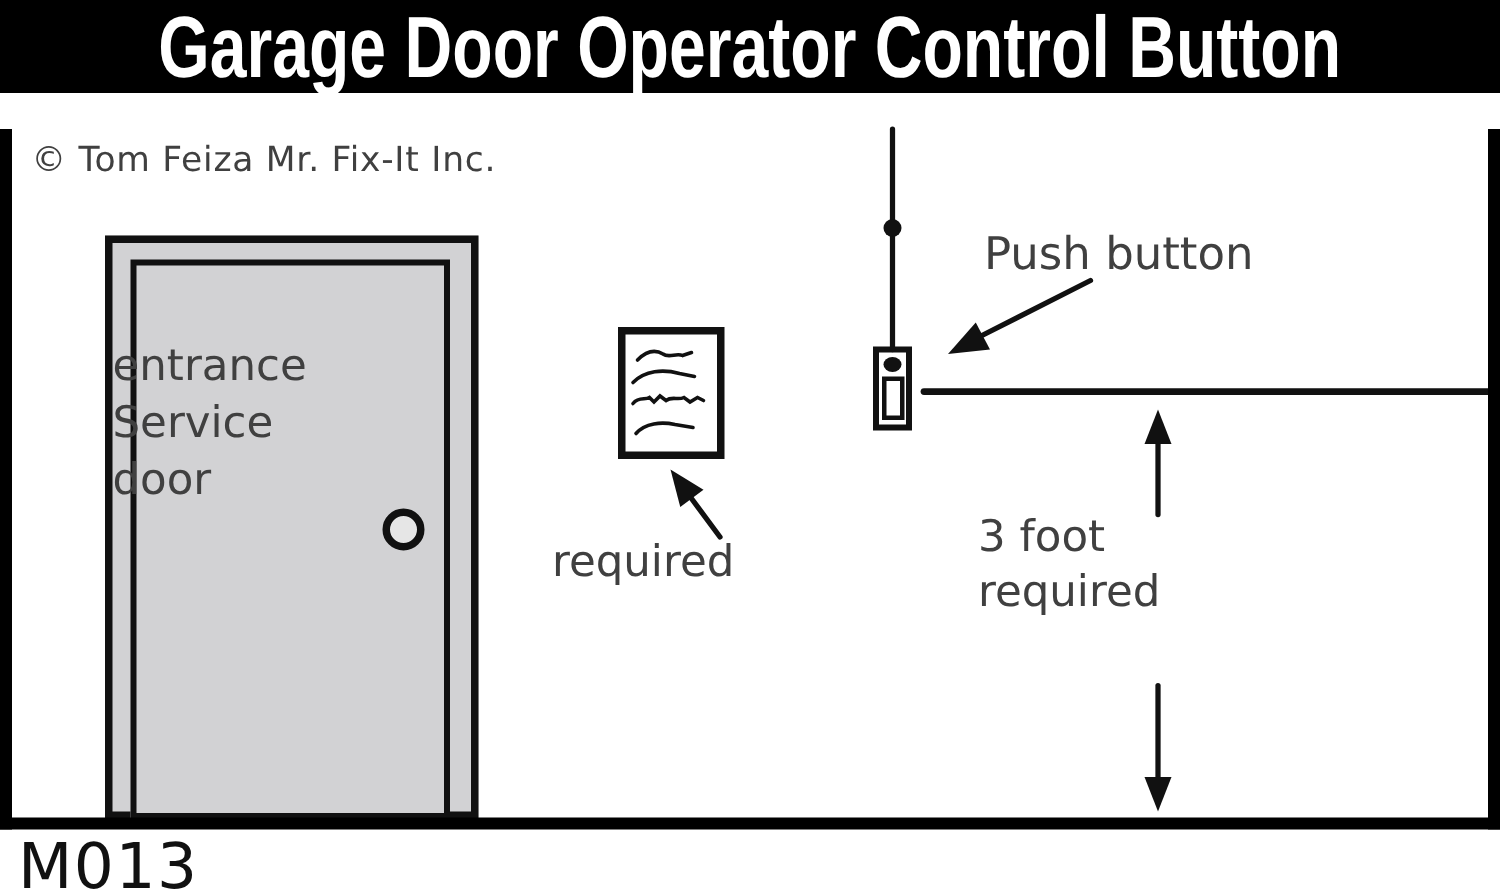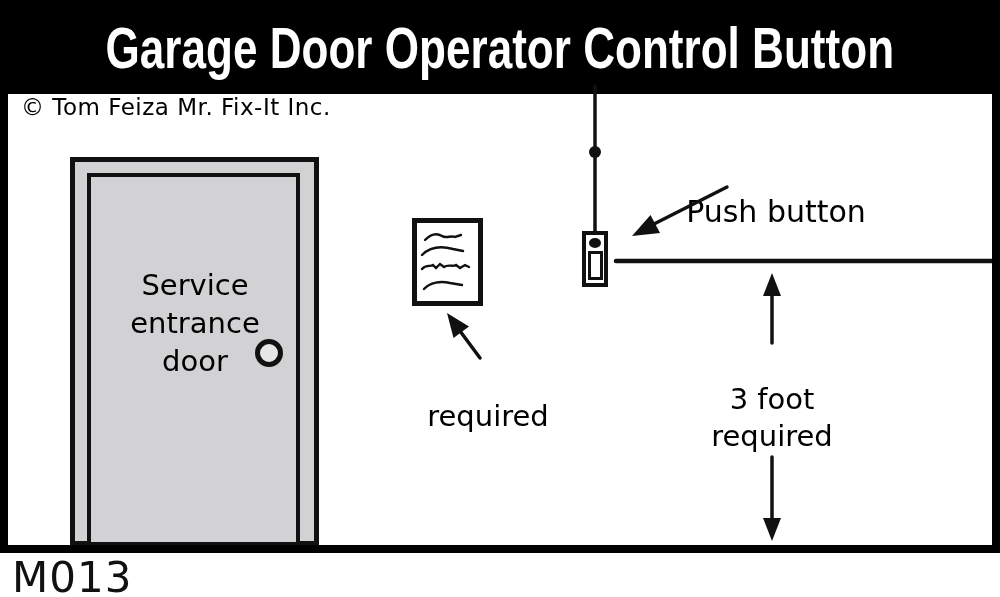--- a/index.html
+++ b/index.html
@@ -5,52 +5,51 @@
   html,body{margin:0;padding:0;background:#ffffff;}
   .page{
     position:relative;
     width:1000px;height:597px;
     background:#ffffff;
     font-family:"DejaVu Sans", sans-serif;
     overflow:hidden;
   }
   
   .titlebar{
-    position:absolute;left:0;top:0;width:1000px;height:94px;
+    position:absolute;left:0;top:0;width:1000px;height:62px;
     background:#000000;
     display:flex;align-items:center;justify-content:center;
   }
   .titlebar .title{
     color:#ffffff;
     font-family:"Liberation Sans", sans-serif;
     font-weight:bold;
     font-size:58px;
     white-space:nowrap;
     transform:scaleX(0.76);
     transform-origin:center center;
     letter-spacing:0px;
   }
   
   .border{position:absolute;background:#000000;z-index:9;}
   .border-left{left:0;top:86px;width:8px;height:467px;}
   .border-right{left:992px;top:86px;width:8px;height:467px;}
   .border-bottom{left:0;top:545px;width:1000px;height:8px;}
   
-  .hand{color:#000000;}
+  .hand{color:#404040;}
   .copyright{
     position:absolute;left:21px;top:94px;
     font-size:23px;letter-spacing:0.5px;
     z-index:4;
   }
   .label-block{
     position:absolute;width:240px;
-    text-align:center;
+    text-align:left;
     font-size:29px;line-height:37px;
     z-index:4;
-    margin-top:42px;
   }
   .push-label{left:656px;top:151px;font-size:30px;}
   .entrapment-label{left:368px;top:356px;}
   .clearance-label{left:652px;top:339px;}
   .door-label{left:75px;top:224px;line-height:38px;}
   
   .door-frame{
     position:absolute;left:70px;top:157px;width:249px;height:389px;
     box-sizing:border-box;
     background:#d2d2d4;border:5px solid #111111;
@@ -118,22 +117,22 @@
   <div class="border border-left"></div>
   <div class="border border-right"></div>
   <div class="border border-bottom"></div>
 
   <div class="copyright hand">© Tom Feiza Mr. Fix-It Inc.</div>
 
   <div class="door-frame"></div>
   <div class="door-panel"></div>
   <div class="door-knob"></div>
   <div class="label-block hand door-label">
+    <div>entrance</div>
     <div>Service</div>
-    <div>entrance</div>
     <div>door</div>
   </div>
 
   <div class="warning-label">
     <svg width="61" height="78" viewBox="0 0 61 78">
       <g fill="none" stroke="#111111" stroke-width="2.4" stroke-linecap="round">
         <path d="M8,17 C14,11 20,10 25,13 C29,16 34,12 38,14 L44,12"></path>
         <path d="M5,32 C13,24 25,23 36,26 L46,28"></path>
         <path d="M5,46 C9,41 13,44 16,42 L19,45 L23,41 L27,44 C31,41 35,44 39,42 L43,45 L48,42 L52,44"></path>
         <path d="M7,66 C13,59 24,58 33,60 L45,62"></path>

